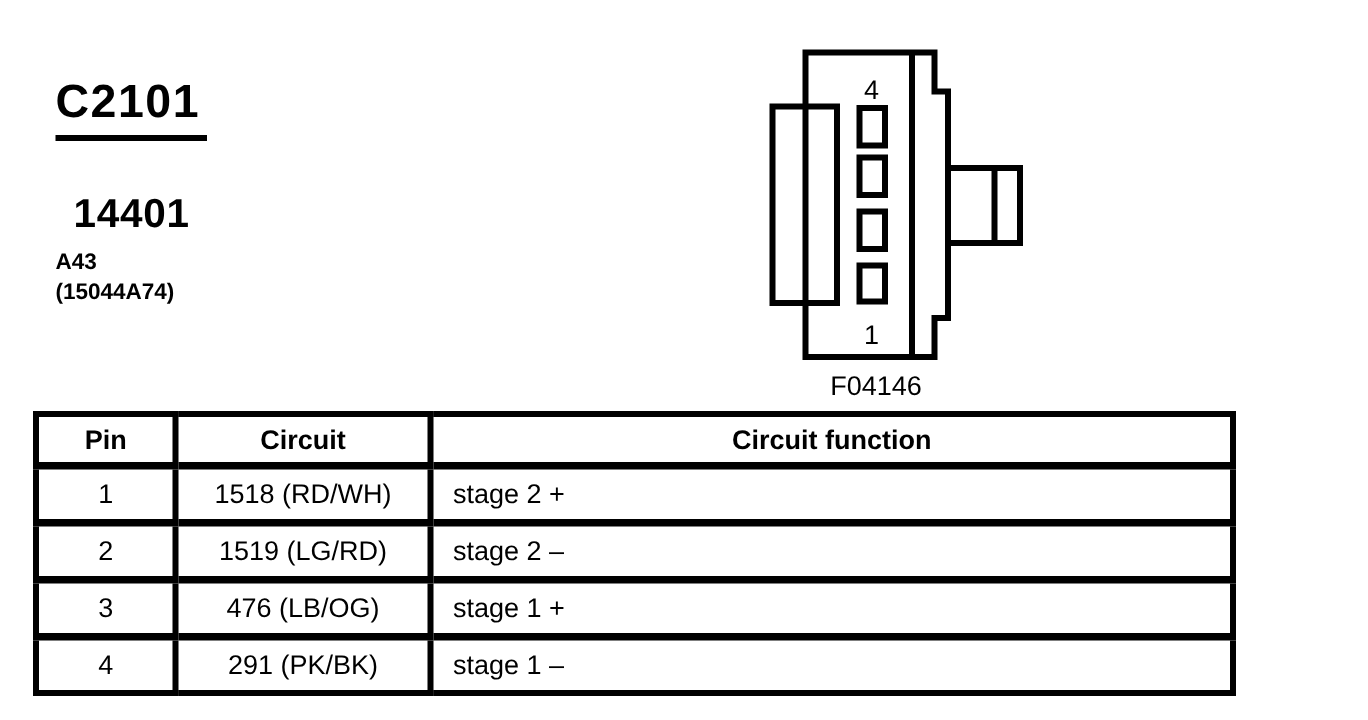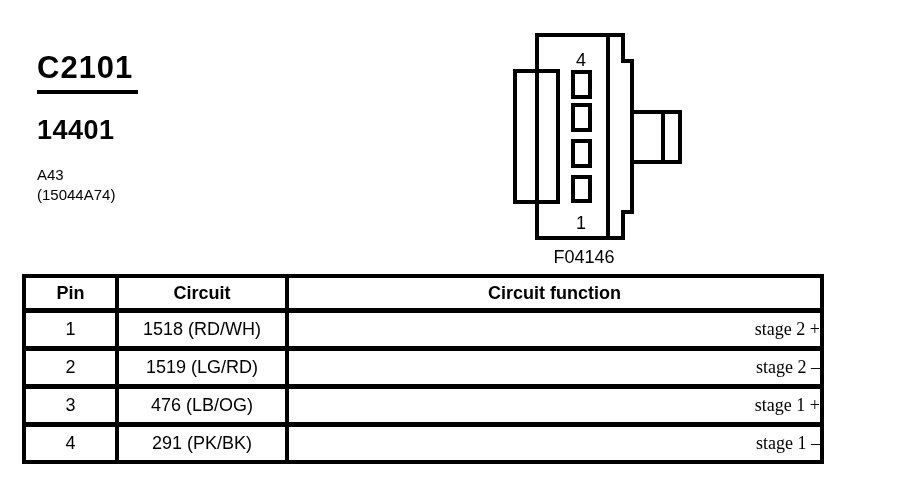--- a/index.html
+++ b/index.html
@@ -24,33 +24,33 @@
     font-weight: bold;
     letter-spacing: 1px;
     line-height: 31px;
     padding: 0 5px 7px 0;
     border-bottom: 4px solid #000;
   }
   .part-number {
     position: absolute;
     left: 37px;
     top: 117px;
-    margin: 0;
+    margin: 12px;
     font-size: 27px;
     font-weight: bold;
     line-height: 27px;
     letter-spacing: 0.5px;
   }
   .component-info {
     position: absolute;
     left: 37px;
     top: 165px;
     font-size: 15px;
     line-height: 19.5px;
-    font-weight: normal;
+    font-weight: bold;
   }
 
   
   .connector-figure {
     position: absolute;
     left: 485px;
     top: 25px;
     width: 230px;
     height: 255px;
     margin: 0;
@@ -84,23 +84,22 @@
     font-weight: bold;
     text-align: center;
   }
   .pin-table td {
     height: 33px;
     text-align: center;
   }
   .pin-table tbody td { border-top-width: 5px; }
   .pin-table td.function-cell, .pin-table col.c-func {}
   .pin-table td.function-cell {
-    text-align: right;
+    text-align: left;
     padding-left: 13px;
-    font-family: Liberation Serif, serif;
   }
 </style>
 </head>
 <body>
 
 <div class="page">
 
   <h1 class="connector-id">C2101</h1>
   <h2 class="part-number">14401</h2>
   <div class="component-info">

